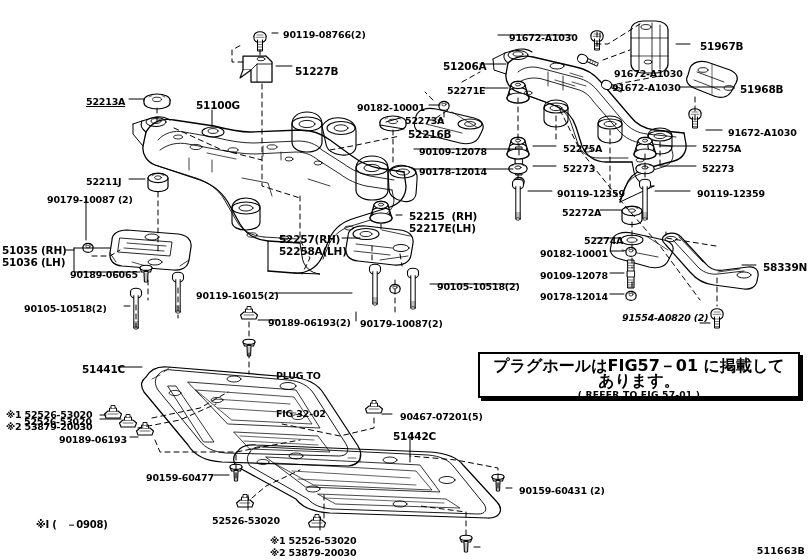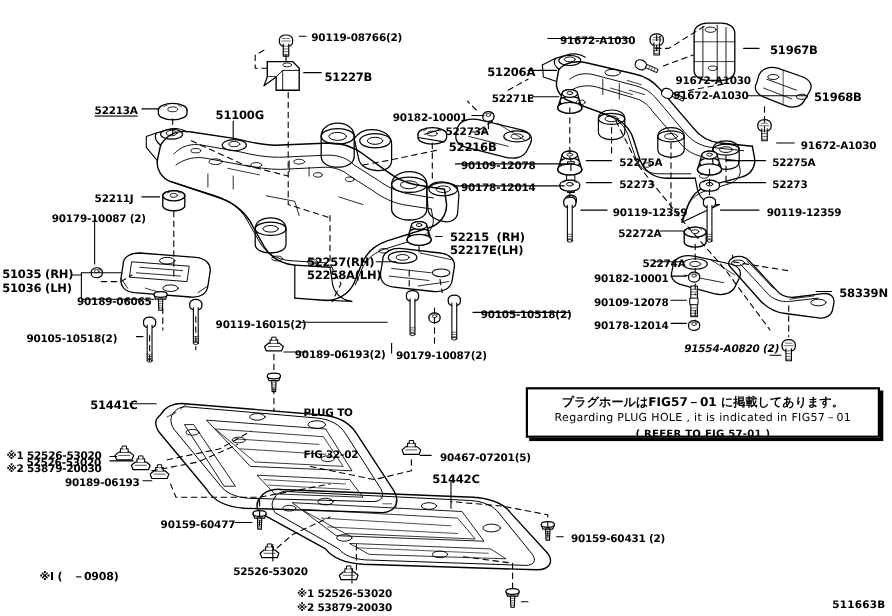--- a/index.html
+++ b/index.html
@@ -37,21 +37,21 @@
     position: absolute;
     border: 2px solid #000;
     background: #fff;
     box-shadow: 3px 3px 0 #000;
     text-align: center;
     padding: 4px 6px 5px 6px;
     box-sizing: border-box;
   }
   .note-jp {
     font-family: "DejaVu Sans", sans-serif;
-    font-size: 11px;
+    font-size: 16px;
     font-weight: bold;
     line-height: 15px;
     letter-spacing: 0px;
   }
   .note-en {
     font-family: "DejaVu Sans", sans-serif;
     font-size: 10px;
     line-height: 15px;
     letter-spacing: 0.3px;
   }
@@ -619,19 +619,18 @@
     <div>FIG 32-02</div>
   </div>
 
   <div class="lbl multiline" style="left:36px;top:490px;font-size:10px;line-height:14px;">
     <div>※I (　－0908)</div>
     
   </div>
 
   <div class="note-box" style="left:478px;top:352px;width:322px;height:46px;">
     <div class="note-jp">プラグホールはFIG57－01 に掲載してあります。</div>
-    <div class="note-en">Regarding  PLUG  HOLE , it  is  indicated  in  FIG57－01</div>
     <div class="note-ref">( REFER TO FIG 57-01 )</div>
   </div>
 
   <div class="figcode">511663B</div>
 
 </div>
 
 </body></html>

